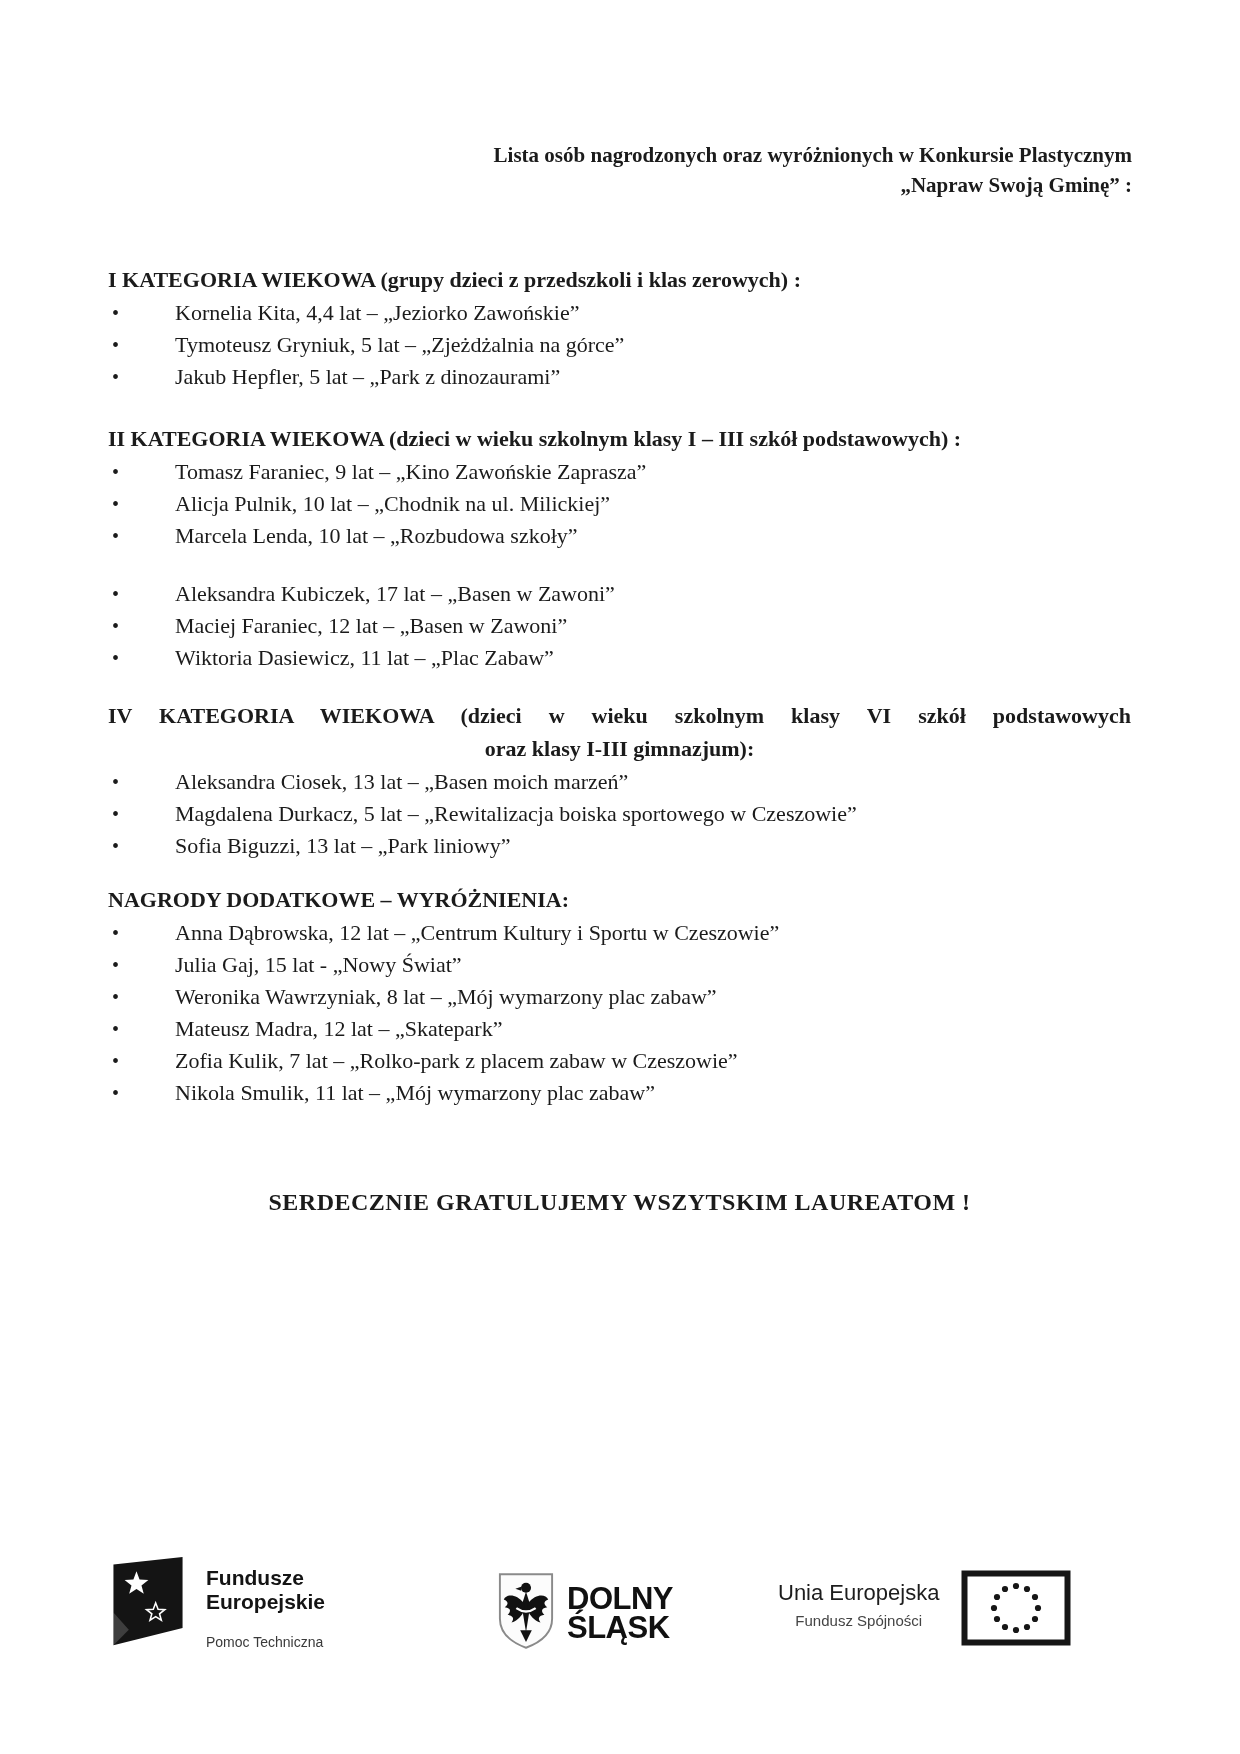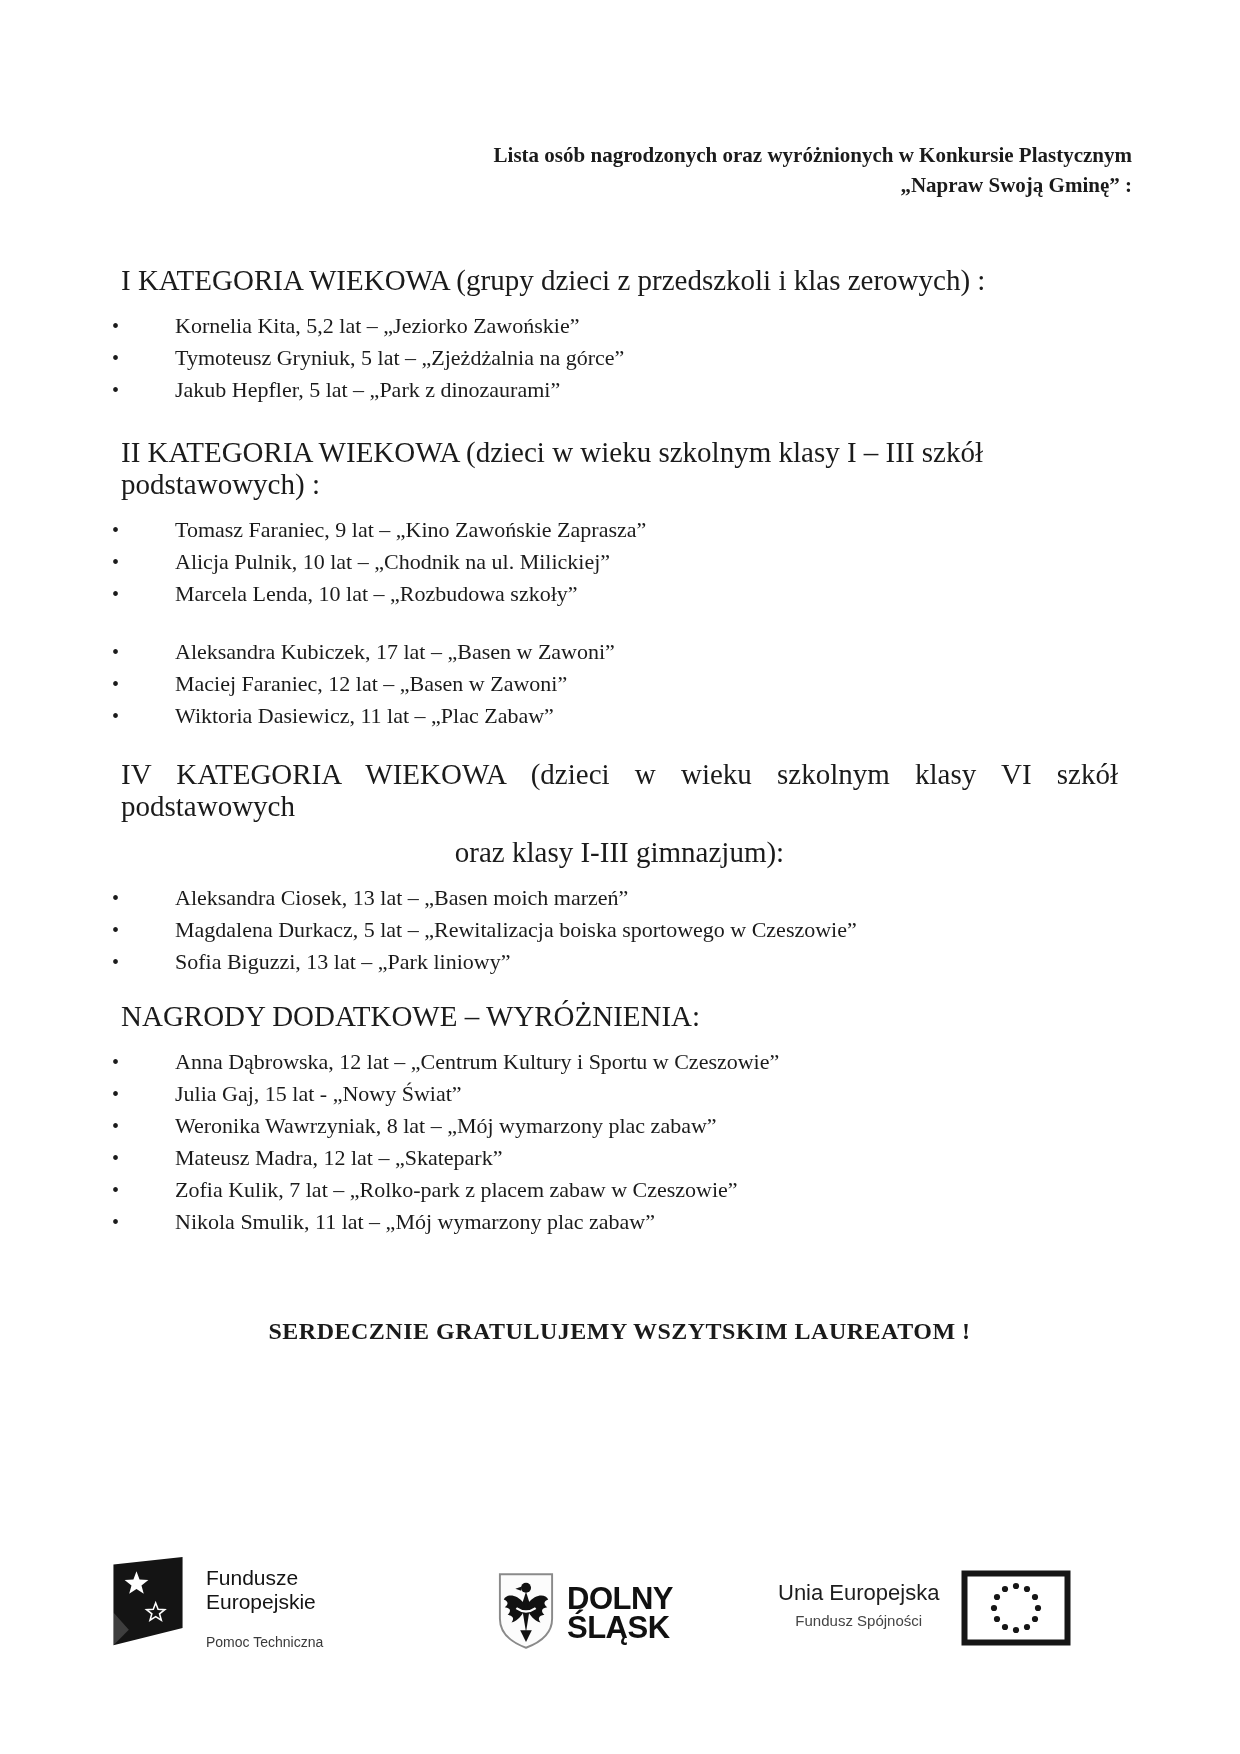--- a/index.html
+++ b/index.html
@@ -4,39 +4,39 @@
 <style>
   html,body{margin:0;padding:0;background:#ffffff;}
   body{
     width:1240px;height:1754px;position:relative;overflow:hidden;
     font-family:"Liberation Serif","DejaVu Serif",serif;
     color:#1b1b1b;
   }
   .doc{position:absolute;left:107px;right:108px;top:0;}
   .title{padding-top:140px;text-align:right;font-weight:bold;font-size:21px;line-height:30px;}
   .cat{font-size:22px;line-height:32px;}
-  .h{margin:14px;font-size:29px;font-weight:normal;line-height:32px;}
+  .h{margin:1px;font-size:22px;font-weight:bold;line-height:32px;}
   .justify{text-align:justify;text-align-last:justify;}
   .center{text-align:center;}
   ul.blist{list-style:none;margin:0;padding:0;}
   ul.blist li{display:flex;}
   ul.blist .b{width:68px;flex:0 0 68px;padding-left:5px;box-sizing:border-box;font-size:20px;}
   ul.blist .t{flex:1;}
   .s1{margin-top:64px;}
   .s2{margin-top:30px;}
   .s3{margin-top:26px;}
   .s4{margin-top:26px;}
   .s5{margin-top:22px;}
   .closing{margin-top:80px;text-align:center;font-weight:bold;font-size:24px;letter-spacing:.5px;}
   
   .footer{position:absolute;left:0;right:0;top:1548px;height:120px;font-family:"Liberation Sans","DejaVu Sans",sans-serif;}
   .logo{position:absolute;display:flex;align-items:flex-start;}
   .logo-fe{left:100px;top:6px;}
   .fe-text{margin-left:10px;padding-top:12px;}
-  .fe-main{font-weight:normal;font-size:21px;line-height:24px;color:#141414;}
+  .fe-main{font-weight:bold;font-size:21px;line-height:24px;color:#141414;}
   .fe-sub{margin-top:20px;font-size:14px;color:#3a3a3a;}
   .logo-ds{left:497px;top:24px;align-items:center;}
   .ds-text{margin-left:12px;font-weight:bold;font-size:31px;line-height:29px;letter-spacing:-.5px;color:#111;}
   .logo-eu{left:778px;top:22px;}
   .eu-text{text-align:right;padding-top:10px;}
   .eu-main{font-weight:normal;font-size:22px;color:#1d1d1d;}
   .eu-sub{margin-top:6px;font-size:15px;color:#444;text-align:center;}
   .eu-flagwrap{margin-left:22px;}
 </style>
 </head>
@@ -47,21 +47,21 @@
   <div class="title">
     <div>Lista osób nagrodzonych oraz wyróżnionych w Konkursie Plastycznym</div>
     <div>„Napraw Swoją Gminę” :</div>
   </div>
 
   <section class="cat s1">
     <h2 class="h">I KATEGORIA WIEKOWA (grupy dzieci z przedszkoli i klas zerowych) :</h2>
     <ul class="blist">
       <li>
           <span class="b">•</span>
-          <span class="t">Kornelia Kita, 5,2 lat – „Jeziorko Zawońskie”</span>
+          <span class="t">Kornelia Kita, 4,4 lat – „Jeziorko Zawońskie”</span>
         </li>
       <li>
           <span class="b">•</span>
           <span class="t">Tymoteusz Gryniuk, 5 lat – „Zjeżdżalnia na górce”</span>
         </li>
       <li>
           <span class="b">•</span>
           <span class="t">Jakub Hepfler, 5 lat – „Park z dinozaurami”</span>
         </li>
     </ul>

